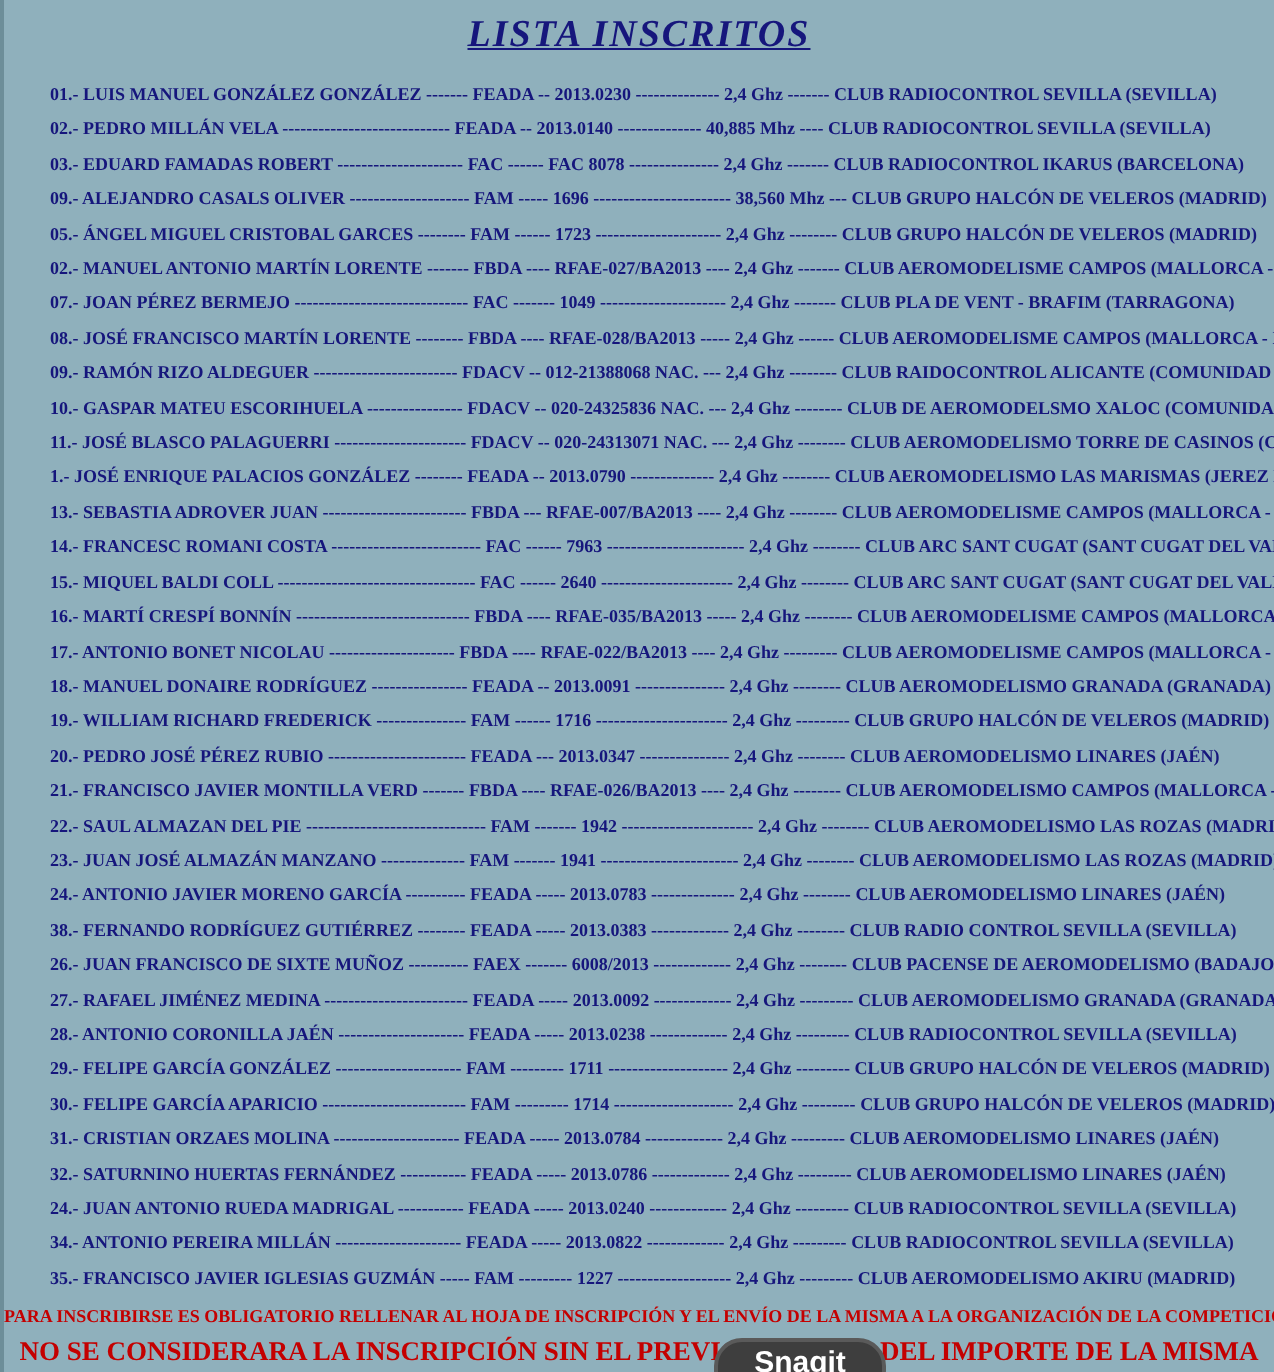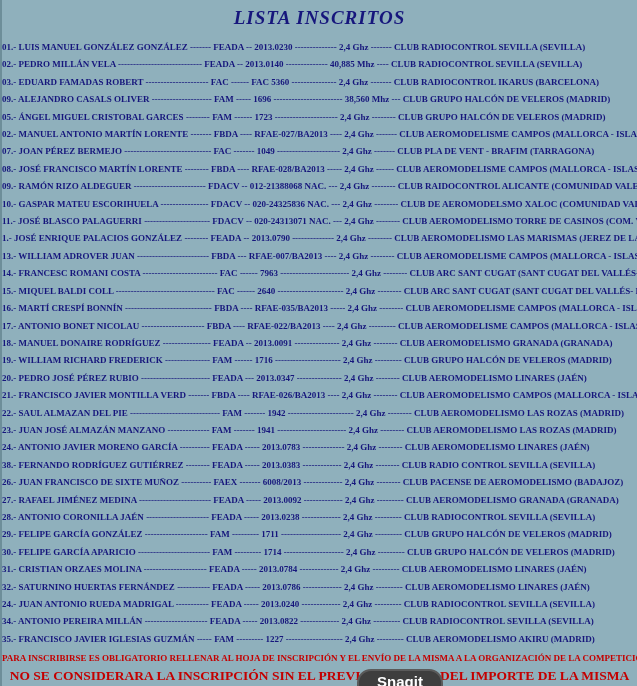--- a/index.html
+++ b/index.html
@@ -11,23 +11,25 @@
     background:var(--bg);
     font-family:"Liberation Serif",serif;
     border-left:2px solid var(--edge);
     box-sizing:border-box;
   }
   .title{
     margin:6px 0 4px 0;
     text-align:center;
     font:bold italic 19px/24px "Liberation Serif",serif;
     color:var(--ink);
+    text-decoration:underline;
     letter-spacing:1px;
   }
   .rows{
+    margin-left:23px;
     margin-top:9px;
   }
   .row{
     white-space:nowrap;
     overflow:hidden;
     font:bold 9px/17.4px "Liberation Serif",serif;
     color:var(--ink);
     letter-spacing:0;
   }
   .row span{padding:0;}
@@ -59,31 +61,31 @@
   }
 </style>
 </head>
 <body>
 
 <h1 class="title">LISTA INSCRITOS</h1>
 
 <div class="rows" id="rows">
     <div class="row"><span>01.-</span> <span>LUIS MANUEL GONZÁLEZ GONZÁLEZ</span> <span>-------</span> <span>FEADA</span> <span>--</span> <span>2013.0230</span> <span>--------------</span> <span>2,4 Ghz</span> <span>-------</span> <span>CLUB RADIOCONTROL SEVILLA (SEVILLA)</span></div>
     <div class="row"><span>02.-</span> <span>PEDRO MILLÁN VELA</span> <span>----------------------------</span> <span>FEADA</span> <span>--</span> <span>2013.0140</span> <span>--------------</span> <span>40,885 Mhz</span> <span>----</span> <span>CLUB RADIOCONTROL SEVILLA (SEVILLA)</span></div>
-    <div class="row"><span>03.-</span> <span>EDUARD FAMADAS ROBERT</span> <span>---------------------</span> <span>FAC</span> <span>------</span> <span>FAC 5360</span> <span>---------------</span> <span>2,4 Ghz</span> <span>-------</span> <span>CLUB RADIOCONTROL IKARUS (BARCELONA)</span></div>
+    <div class="row"><span>03.-</span> <span>EDUARD FAMADAS ROBERT</span> <span>---------------------</span> <span>FAC</span> <span>------</span> <span>FAC 8078</span> <span>---------------</span> <span>2,4 Ghz</span> <span>-------</span> <span>CLUB RADIOCONTROL IKARUS (BARCELONA)</span></div>
     <div class="row"><span>09.-</span> <span>ALEJANDRO CASALS OLIVER</span> <span>--------------------</span> <span>FAM</span> <span>-----</span> <span>1696</span> <span>-----------------------</span> <span>38,560 Mhz</span> <span>---</span> <span>CLUB GRUPO HALCÓN DE VELEROS (MADRID)</span></div>
     <div class="row"><span>05.-</span> <span>ÁNGEL MIGUEL CRISTOBAL GARCES</span> <span>--------</span> <span>FAM</span> <span>------</span> <span>1723</span> <span>---------------------</span> <span>2,4 Ghz</span> <span>--------</span> <span>CLUB GRUPO HALCÓN DE VELEROS (MADRID)</span></div>
     <div class="row"><span>02.-</span> <span>MANUEL ANTONIO MARTÍN LORENTE</span> <span>-------</span> <span>FBDA</span> <span>----</span> <span>RFAE-027/BA2013</span> <span>----</span> <span>2,4 Ghz</span> <span>-------</span> <span>CLUB AEROMODELISME CAMPOS (MALLORCA - ISLAS BALEARES)</span></div>
     <div class="row"><span>07.-</span> <span>JOAN PÉREZ BERMEJO</span> <span>-----------------------------</span> <span>FAC</span> <span>-------</span> <span>1049</span> <span>---------------------</span> <span>2,4 Ghz</span> <span>-------</span> <span>CLUB PLA DE VENT - BRAFIM (TARRAGONA)</span></div>
     <div class="row"><span>08.-</span> <span>JOSÉ FRANCISCO MARTÍN LORENTE</span> <span>--------</span> <span>FBDA</span> <span>----</span> <span>RFAE-028/BA2013</span> <span>-----</span> <span>2,4 Ghz</span> <span>------</span> <span>CLUB AEROMODELISME CAMPOS (MALLORCA - ISLAS BALEARES)</span></div>
     <div class="row"><span>09.-</span> <span>RAMÓN RIZO ALDEGUER</span> <span>------------------------</span> <span>FDACV</span> <span>--</span> <span>012-21388068 NAC.</span> <span>---</span> <span>2,4 Ghz</span> <span>--------</span> <span>CLUB RAIDOCONTROL ALICANTE (COMUNIDAD VALENCIANA)</span></div>
     <div class="row"><span>10.-</span> <span>GASPAR MATEU ESCORIHUELA</span> <span>----------------</span> <span>FDACV</span> <span>--</span> <span>020-24325836 NAC.</span> <span>---</span> <span>2,4 Ghz</span> <span>--------</span> <span>CLUB DE AEROMODELSMO XALOC (COMUNIDAD VALENCIANA)</span></div>
     <div class="row"><span>11.-</span> <span>JOSÉ BLASCO PALAGUERRI</span> <span>----------------------</span> <span>FDACV</span> <span>--</span> <span>020-24313071 NAC.</span> <span>---</span> <span>2,4 Ghz</span> <span>--------</span> <span>CLUB AEROMODELISMO TORRE DE CASINOS (COM. VALENCIANA)</span></div>
     <div class="row"><span>1.-</span> <span>JOSÉ ENRIQUE PALACIOS GONZÁLEZ</span> <span>--------</span> <span>FEADA</span> <span>--</span> <span>2013.0790</span> <span>--------------</span> <span>2,4 Ghz</span> <span>--------</span> <span>CLUB AEROMODELISMO LAS MARISMAS (JEREZ DE LA FRONTERA)</span></div>
-    <div class="row"><span>13.-</span> <span>WILLIAM ADROVER JUAN</span> <span>------------------------</span> <span>FBDA</span> <span>---</span> <span>RFAE-007/BA2013</span> <span>----</span> <span>2,4 Ghz</span> <span>--------</span> <span>CLUB AEROMODELISME CAMPOS (MALLORCA - ISLAS BALEARES)</span></div>
+    <div class="row"><span>13.-</span> <span>SEBASTIA ADROVER JUAN</span> <span>------------------------</span> <span>FBDA</span> <span>---</span> <span>RFAE-007/BA2013</span> <span>----</span> <span>2,4 Ghz</span> <span>--------</span> <span>CLUB AEROMODELISME CAMPOS (MALLORCA - ISLAS BALEARES)</span></div>
     <div class="row"><span>14.-</span> <span>FRANCESC ROMANI COSTA</span> <span>-------------------------</span> <span>FAC</span> <span>------</span> <span>7963</span> <span>-----------------------</span> <span>2,4 Ghz</span> <span>--------</span> <span>CLUB ARC SANT CUGAT (SANT CUGAT DEL VALLÉS- BARCELONA)</span></div>
     <div class="row"><span>15.-</span> <span>MIQUEL BALDI COLL</span> <span>---------------------------------</span> <span>FAC</span> <span>------</span> <span>2640</span> <span>----------------------</span> <span>2,4 Ghz</span> <span>--------</span> <span>CLUB ARC SANT CUGAT (SANT CUGAT DEL VALLÉS- BARCELONA)</span></div>
     <div class="row"><span>16.-</span> <span>MARTÍ CRESPÍ BONNÍN</span> <span>-----------------------------</span> <span>FBDA</span> <span>----</span> <span>RFAE-035/BA2013</span> <span>-----</span> <span>2,4 Ghz</span> <span>--------</span> <span>CLUB AEROMODELISME CAMPOS (MALLORCA - ISLAS BALEARES)</span></div>
     <div class="row"><span>17.-</span> <span>ANTONIO BONET NICOLAU</span> <span>---------------------</span> <span>FBDA</span> <span>----</span> <span>RFAE-022/BA2013</span> <span>----</span> <span>2,4 Ghz</span> <span>---------</span> <span>CLUB AEROMODELISME CAMPOS (MALLORCA - ISLAS BALEARES)</span></div>
     <div class="row"><span>18.-</span> <span>MANUEL DONAIRE RODRÍGUEZ</span> <span>----------------</span> <span>FEADA</span> <span>--</span> <span>2013.0091</span> <span>---------------</span> <span>2,4 Ghz</span> <span>--------</span> <span>CLUB AEROMODELISMO GRANADA (GRANADA)</span></div>
     <div class="row"><span>19.-</span> <span>WILLIAM RICHARD FREDERICK</span> <span>---------------</span> <span>FAM</span> <span>------</span> <span>1716</span> <span>----------------------</span> <span>2,4 Ghz</span> <span>---------</span> <span>CLUB GRUPO HALCÓN DE VELEROS (MADRID)</span></div>
     <div class="row"><span>20.-</span> <span>PEDRO JOSÉ PÉREZ RUBIO</span> <span>-----------------------</span> <span>FEADA</span> <span>---</span> <span>2013.0347</span> <span>---------------</span> <span>2,4 Ghz</span> <span>--------</span> <span>CLUB AEROMODELISMO LINARES (JAÉN)</span></div>
     <div class="row"><span>21.-</span> <span>FRANCISCO JAVIER MONTILLA VERD</span> <span>-------</span> <span>FBDA</span> <span>----</span> <span>RFAE-026/BA2013</span> <span>----</span> <span>2,4 Ghz</span> <span>--------</span> <span>CLUB AEROMODELISMO CAMPOS (MALLORCA - ISLAS BALEARES)</span></div>
     <div class="row"><span>22.-</span> <span>SAUL ALMAZAN DEL PIE</span> <span>------------------------------</span> <span>FAM</span> <span>-------</span> <span>1942</span> <span>----------------------</span> <span>2,4 Ghz</span> <span>--------</span> <span>CLUB AEROMODELISMO LAS ROZAS (MADRID)</span></div>
     <div class="row"><span>23.-</span> <span>JUAN JOSÉ ALMAZÁN MANZANO</span> <span>--------------</span> <span>FAM</span> <span>-------</span> <span>1941</span> <span>-----------------------</span> <span>2,4 Ghz</span> <span>--------</span> <span>CLUB AEROMODELISMO LAS ROZAS (MADRID)</span></div>

